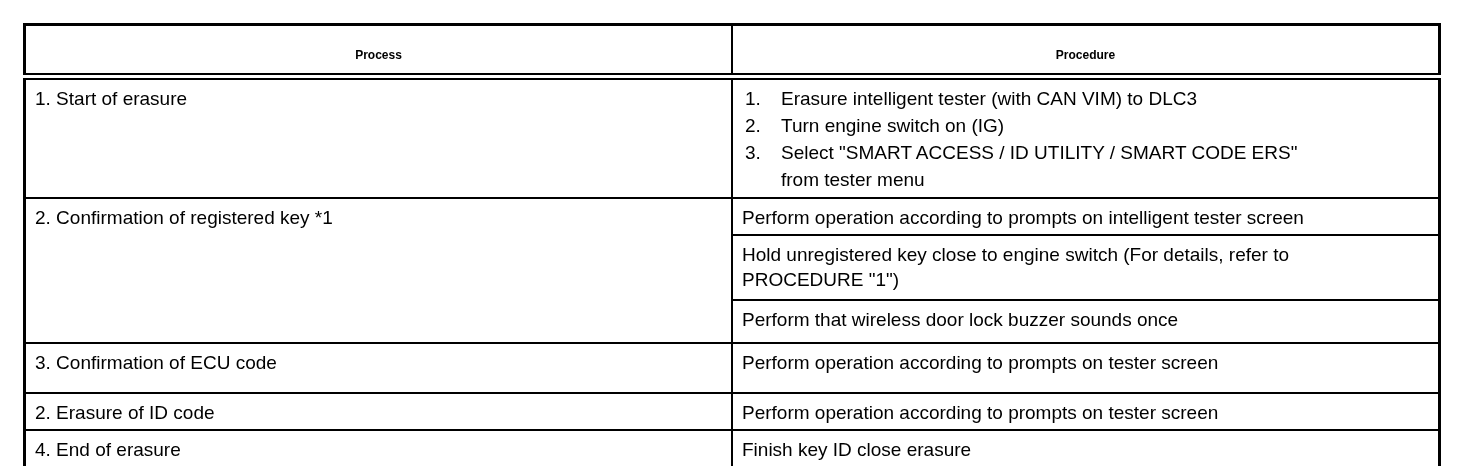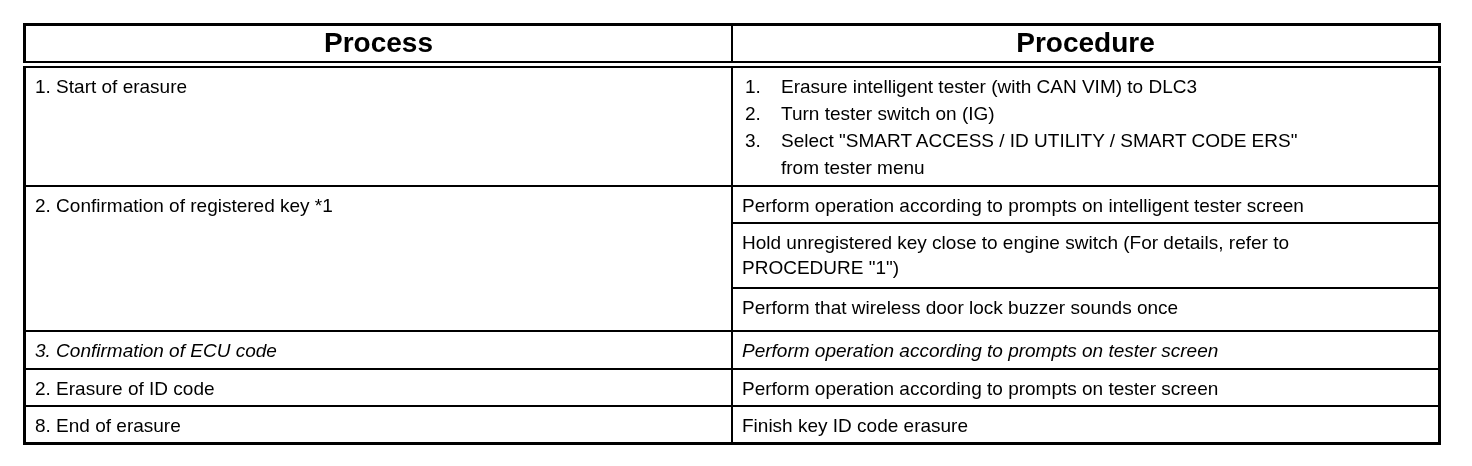--- a/index.html
+++ b/index.html
@@ -24,40 +24,40 @@
     table-layout: fixed;
     border: 3px solid #000000;
   }
   .doc-table th,
   .doc-table td {
     border: 2px solid #000000;
     overflow: hidden;
   }
   .doc-table th {
     height: 32px;
-    font-size: 28px;
+    font-size: 12px;
     font-weight: bold;
     text-align: center;
     vertical-align: middle;
-    padding: 1px 4px 2px 4px;
+    padding: 13px 4px 2px 4px;
     border-bottom: 7px double #000000; 
   }
   .doc-table td {
     font-size: 19px;
     line-height: 25px;
     vertical-align: top;
     text-align: left;
     padding: 6px 10px 4px 9px;
   }
   
   tr.row-1        { height: 120px; margin-top: 40px; }
   tr.row-2-sub-1  { height: 37px; }
   tr.row-2-sub-2  { height: 65px; }
   tr.row-2-sub-3  { height: 43px; }
-  tr.row-3        { height: 38px; font-style: italic; }
+  tr.row-3        { height: 50px; }
   tr.row-4        { height: 36px; }
   tr.row-5        { height: 37px; }
 
   
   td.steps-cell { padding: 5px 8px 4px 12px; }
   .step {
     display: flex;
     align-items: flex-start;
     line-height: 27px;
   }
@@ -88,21 +88,21 @@
   <tbody>
     <tr class="row-1">
       <td>1. Start of erasure</td>
       <td class="steps-cell">
         <div class="step">
           <span class="step-num">1.</span>
           <span class="step-text">Erasure intelligent tester (with CAN VIM) to DLC3</span>
         </div>
         <div class="step">
           <span class="step-num">2.</span>
-          <span class="step-text">Turn tester switch on (IG)</span>
+          <span class="step-text">Turn engine switch on (IG)</span>
         </div>
         <div class="step">
           <span class="step-num">3.</span>
           <span class="step-text">Select "SMART ACCESS / ID UTILITY / SMART CODE ERS"
 from tester menu</span>
         </div>
       </td>
     </tr>
     <tr class="row-2-sub-1">
       <td rowspan="3">2. Confirmation of registered key *1</td>
@@ -117,17 +117,17 @@
     </tr>
     <tr class="row-3">
       <td>3. Confirmation of ECU code</td>
       <td>Perform operation according to prompts on tester screen</td>
     </tr>
     <tr class="row-4">
       <td>2. Erasure of ID code</td>
       <td>Perform operation according to prompts on tester screen</td>
     </tr>
     <tr class="row-5">
-      <td>8. End of erasure</td>
-      <td>Finish key ID code erasure</td>
+      <td>4. End of erasure</td>
+      <td>Finish key ID close erasure</td>
     </tr>
   </tbody>
 </table>
 
 </body></html>

